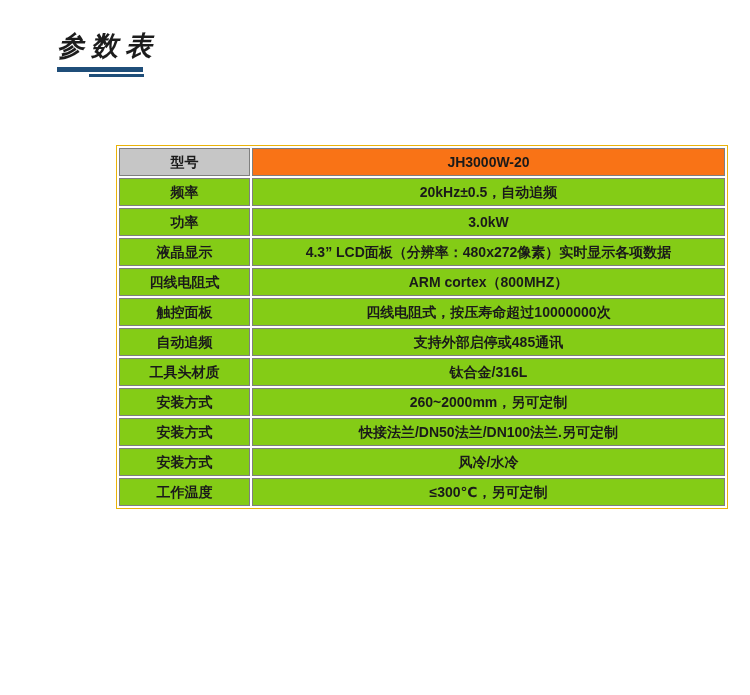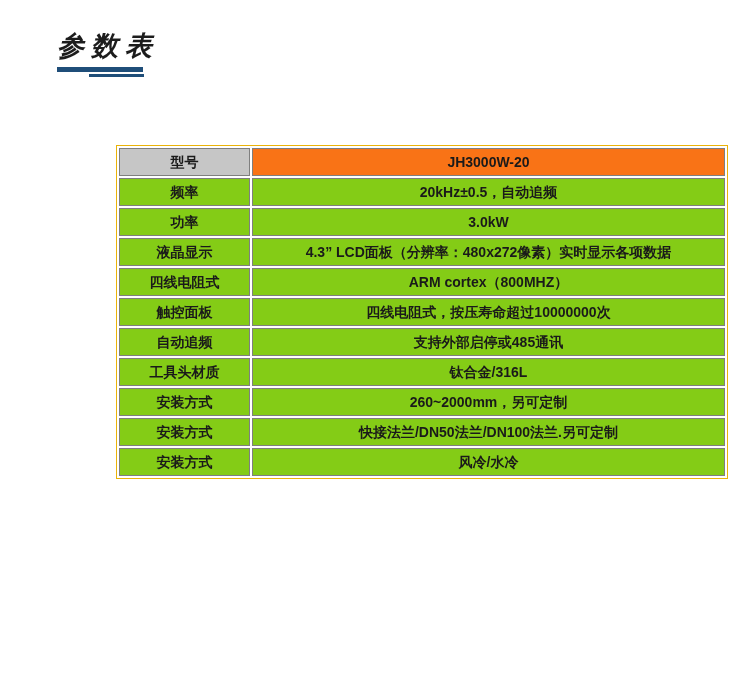--- a/index.html
+++ b/index.html
@@ -117,16 +117,20 @@
           <td>260~2000mm，另可定制</td>
         </tr>
         <tr>
           <td>安装方式</td>
           <td>快接法兰/DN50法兰/DN100法兰.另可定制</td>
         </tr>
         <tr>
           <td>安装方式</td>
           <td>风冷/水冷</td>
         </tr>
+        <tr>
+          <td>工作温度</td>
+          <td>≤300℃，另可定制</td>
+        </tr>
       </tbody>
   </table>
 
 </div>
 
 </body></html>

